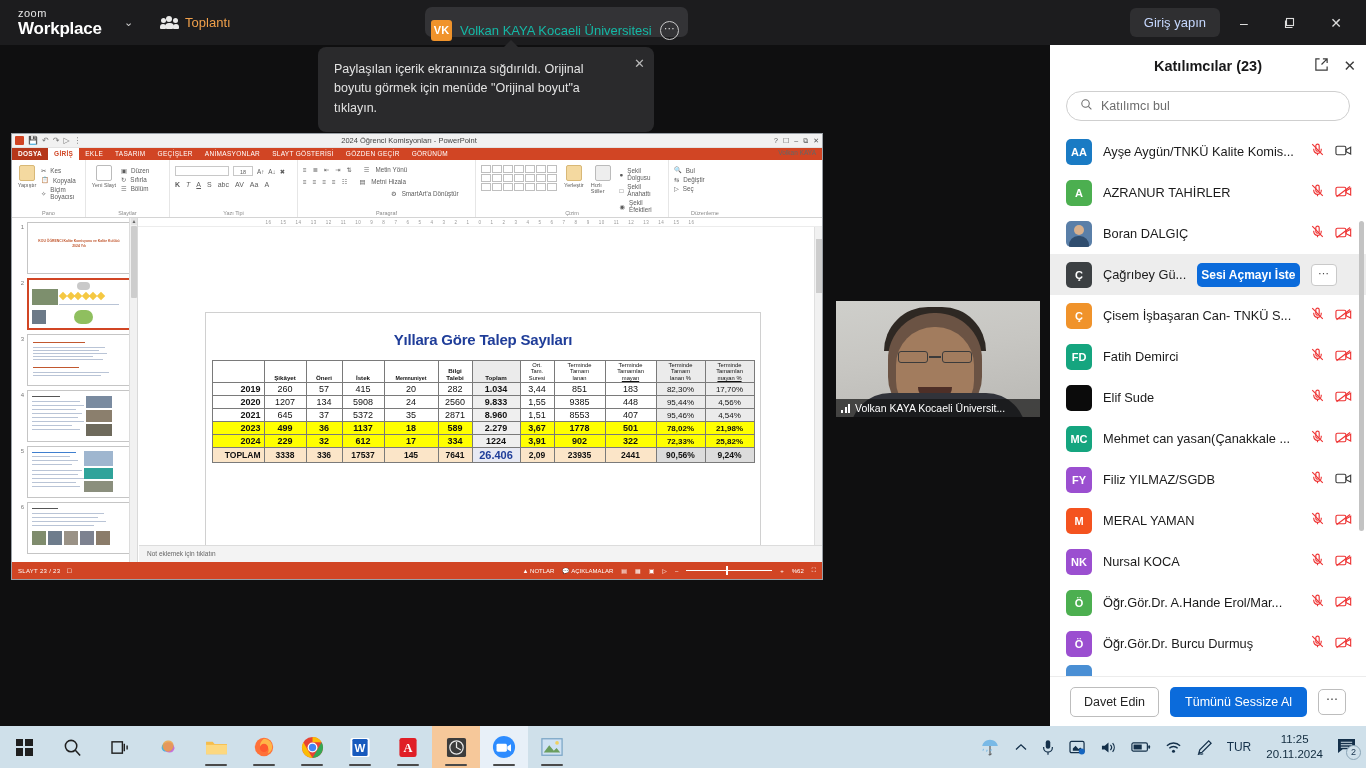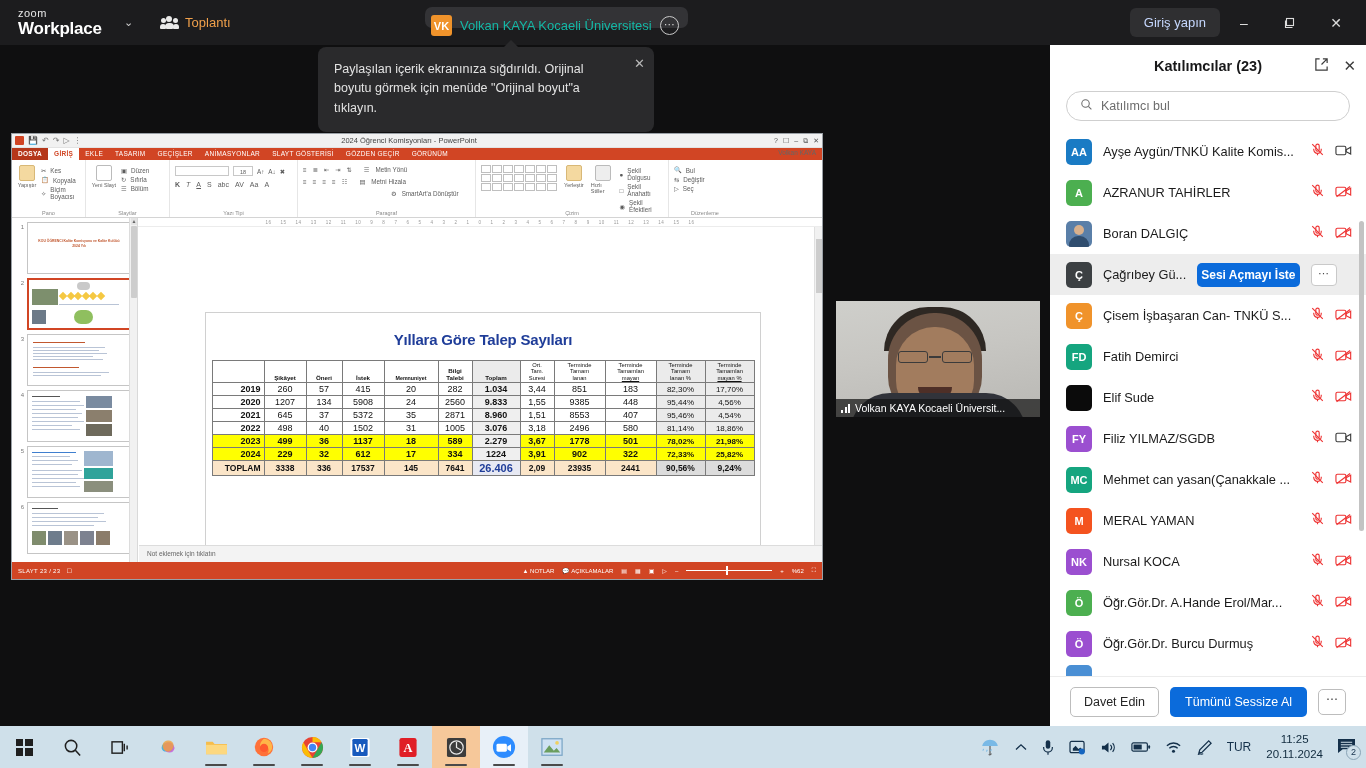--- a/index.html
+++ b/index.html
@@ -25,21 +25,21 @@
   .people-ico{ width:17px;height:14px; position:relative; display:inline-block;}
   .people-ico i{ position:absolute; background:#e9e9e9; border-radius:50%; }
   .people-ico i.a{ width:6px;height:6px; left:5px; top:0; }
   .people-ico i.b{ width:5px;height:5px; left:0px; top:2px; }
   .people-ico i.c{ width:5px;height:5px; right:0px; top:2px; }
   .people-ico i.d{ width:9px;height:6px; left:4px; top:7px; border-radius:4px 4px 2px 2px;}
   .people-ico i.e{ width:6px;height:5px; left:-1px; top:8px; border-radius:3px 3px 1px 1px;}
   .people-ico i.f{ width:6px;height:5px; right:-1px; top:8px; border-radius:3px 3px 1px 1px;}
 
   .zm-center-pill{
-    position:absolute; left:425px; top:7px; height:21px;
+    position:absolute; left:425px; top:7px; height:30px;
     background:#333336; border-radius:7px; display:flex; align-items:center;
     padding:16px 9px 0 6px; gap:8px;
   }
   .zm-avatar-sq{ width:21px;height:21px; background:#f0932b; border-radius:3px; color:#fff;
     font-size:11px; font-weight:700; display:flex;align-items:center;justify-content:center; }
   .zm-center-pill .nm{ color:#14b8a6; font-size:13px; white-space:nowrap; }
   .dots-circle{ width:19px;height:19px;border:1.4px solid #c9c9c9;border-radius:50%;
      display:flex;align-items:center;justify-content:center;color:#d6d6d6;font-size:11px;line-height:0; padding-bottom:4px;}
 
   .zm-right{ position:absolute; right:8px; top:0; height:45px; display:flex; align-items:center; gap:2px;}
@@ -644,34 +644,20 @@
                 <td class="num">5372</td>
                 <td class="num">35</td>
                 <td class="num">2871</td>
                 <td class="tot">8.960</td>
                 <td class="num">1,51</td>
                 <td class="num">8553</td>
                 <td class="num">407</td>
                 <td class="pct">95,46%</td>
                 <td class="pct">4,54%</td>
               </tr>
-              <tr>
-                <td class="yr">2022</td>
-                <td class="num">498</td>
-                <td class="num">40</td>
-                <td class="num">1502</td>
-                <td class="num">31</td>
-                <td class="num">1005</td>
-                <td class="tot">3.076</td>
-                <td class="num">3,18</td>
-                <td class="num">2496</td>
-                <td class="num">580</td>
-                <td class="pct">81,14%</td>
-                <td class="pct">18,86%</td>
-              </tr>
               <tr class="hl">
                 <td class="yr">2023</td>
                 <td class="num">499</td>
                 <td class="num">36</td>
                 <td class="num">1137</td>
                 <td class="num">18</td>
                 <td class="num">589</td>
                 <td class="tot">2.279</td>
                 <td class="num">3,67</td>
                 <td class="num">1778</td>
@@ -894,48 +880,48 @@
               </svg></span>
           <span><svg width="17" height="13" viewBox="0 0 18 13">
                 <rect x="1" y="2" width="10.5" height="9" rx="1.6" fill="none" stroke="#e33" stroke-width="1.2"></rect>
                 <path d="M11.8 5.6 L16.6 3 v7.3 l-4.8-2.6z" fill="none" stroke="#e33" stroke-width="1.2"></path>
                 <path d="M1.6 12 L16 1.2" stroke="#e33" stroke-width="1.2"></path>
               </svg></span>
         </div>
       </div>
 
       <div class="prow">
+        <div class="av" style="background:#15a57f">MC</div>
+        <div class="pname">Mehmet can yasan(Çanakkale ...</div>
+        <div class="picons">
+          <span><svg width="15" height="15" viewBox="0 0 16 16">
+                <path d="M8 2.2a1.8 1.8 0 0 1 1.8 1.8v4a1.8 1.8 0 1 1-3.6 0V4A1.8 1.8 0 0 1 8 2.2z" fill="none" stroke="#e33" stroke-width="1.2"></path>
+                <path d="M4 7.2v.9a4 4 0 0 0 8 0v-.9M8 12.2v2" fill="none" stroke="#e33" stroke-width="1.2"></path>
+                <path d="M2.4 2.2 L13.6 13.8" stroke="#e33" stroke-width="1.2"></path>
+              </svg></span>
+          <span><svg width="17" height="13" viewBox="0 0 18 13">
+                <rect x="1" y="2" width="10.5" height="9" rx="1.6" fill="none" stroke="#e33" stroke-width="1.2"></rect>
+                <path d="M11.8 5.6 L16.6 3 v7.3 l-4.8-2.6z" fill="none" stroke="#e33" stroke-width="1.2"></path>
+                <path d="M1.6 12 L16 1.2" stroke="#e33" stroke-width="1.2"></path>
+              </svg></span>
+        </div>
+      </div>
+
+      <div class="prow">
         <div class="av" style="background:#9b4fd0">FY</div>
         <div class="pname">Filiz YILMAZ/SGDB</div>
         <div class="picons">
           <span><svg width="15" height="15" viewBox="0 0 16 16">
                 <path d="M8 2.2a1.8 1.8 0 0 1 1.8 1.8v4a1.8 1.8 0 1 1-3.6 0V4A1.8 1.8 0 0 1 8 2.2z" fill="none" stroke="#e33" stroke-width="1.2"></path>
                 <path d="M4 7.2v.9a4 4 0 0 0 8 0v-.9M8 12.2v2" fill="none" stroke="#e33" stroke-width="1.2"></path>
                 <path d="M2.4 2.2 L13.6 13.8" stroke="#e33" stroke-width="1.2"></path>
               </svg></span>
           <span><svg width="17" height="13" viewBox="0 0 18 13">
                 <rect x="1" y="2" width="10.5" height="9" rx="1.6" fill="none" stroke="#3c3c3c" stroke-width="1.2"></rect>
                 <path d="M11.8 5.6 L16.6 3 v7.3 l-4.8-2.6z" fill="none" stroke="#3c3c3c" stroke-width="1.2"></path>
-              </svg></span>
-        </div>
-      </div>
-
-      <div class="prow">
-        <div class="av" style="background:#15a57f">MC</div>
-        <div class="pname">Mehmet can yasan(Çanakkale ...</div>
-        <div class="picons">
-          <span><svg width="15" height="15" viewBox="0 0 16 16">
-                <path d="M8 2.2a1.8 1.8 0 0 1 1.8 1.8v4a1.8 1.8 0 1 1-3.6 0V4A1.8 1.8 0 0 1 8 2.2z" fill="none" stroke="#e33" stroke-width="1.2"></path>
-                <path d="M4 7.2v.9a4 4 0 0 0 8 0v-.9M8 12.2v2" fill="none" stroke="#e33" stroke-width="1.2"></path>
-                <path d="M2.4 2.2 L13.6 13.8" stroke="#e33" stroke-width="1.2"></path>
-              </svg></span>
-          <span><svg width="17" height="13" viewBox="0 0 18 13">
-                <rect x="1" y="2" width="10.5" height="9" rx="1.6" fill="none" stroke="#e33" stroke-width="1.2"></rect>
-                <path d="M11.8 5.6 L16.6 3 v7.3 l-4.8-2.6z" fill="none" stroke="#e33" stroke-width="1.2"></path>
-                <path d="M1.6 12 L16 1.2" stroke="#e33" stroke-width="1.2"></path>
               </svg></span>
         </div>
       </div>
 
       <div class="prow">
         <div class="av" style="background:#f4531f">M</div>
         <div class="pname">MERAL YAMAN</div>
         <div class="picons">
           <span><svg width="15" height="15" viewBox="0 0 16 16">
                 <path d="M8 2.2a1.8 1.8 0 0 1 1.8 1.8v4a1.8 1.8 0 1 1-3.6 0V4A1.8 1.8 0 0 1 8 2.2z" fill="none" stroke="#e33" stroke-width="1.2"></path>

